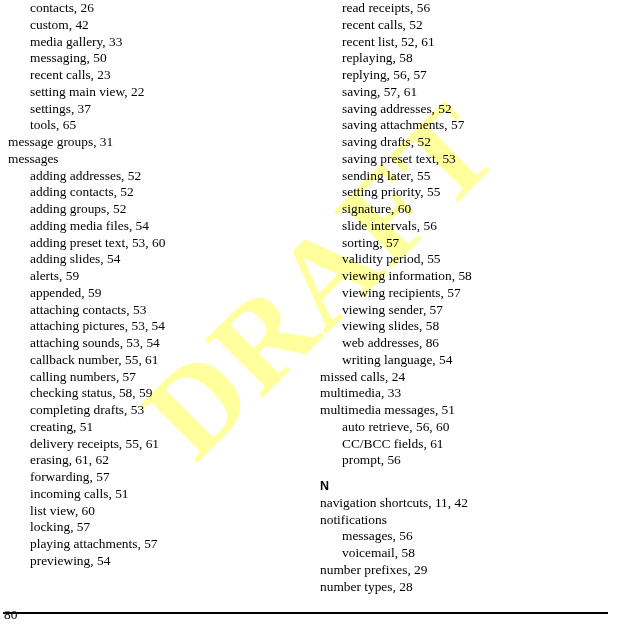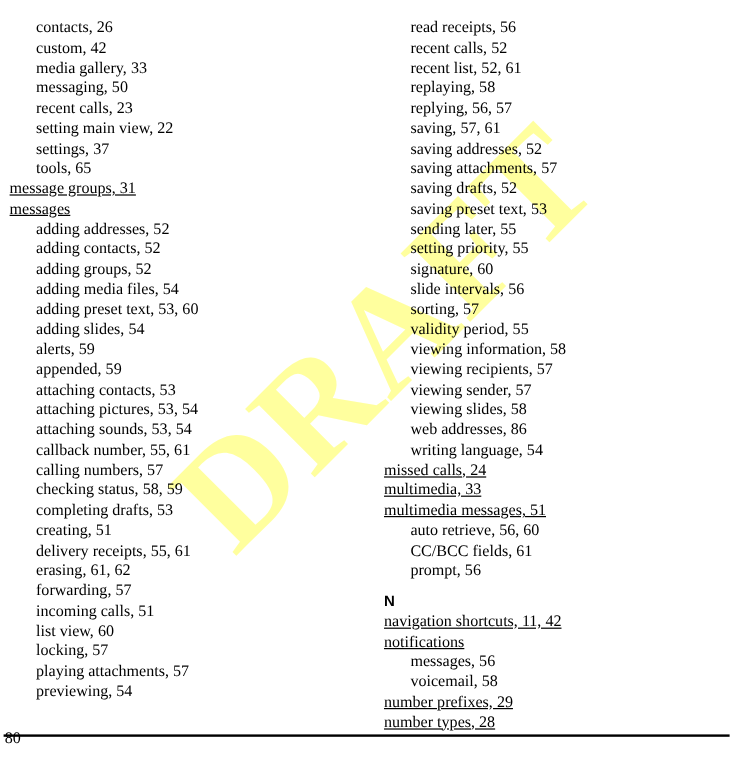--- a/index.html
+++ b/index.html
@@ -46,39 +46,39 @@
     white-space: nowrap;
     transform: rotate(-45deg);
     transform-origin: center center;
     text-align: center;
   }
 
   
   #columns {
     position: absolute;
     left: 0;
-    top: 15px;
+    top: 0;
     width: 620px;
     height: 600px;
     z-index: 2;
   }
   .column {
     position: absolute;
     top: 0;
     width: 300px;
   }
   #col-left  { left: 8px; }
   #col-right { left: 320px; }
 
   .entry {
     font-size: 13.4px;
     line-height: 16.75px;
     white-space: nowrap;
   }
-  .entry.lvl1 { padding-left: 0; text-decoration: underline; }
+  .entry.lvl1 { padding-left: 0; }
   .entry.lvl2 { padding-left: 22px; }
 
   .section-head {
     font-family: "Liberation Sans", "DejaVu Sans", sans-serif;
     font-size: 12.5px;
     font-weight: bold;
     line-height: 16.75px;
     margin-top: 9px;
     white-space: nowrap;
   }

